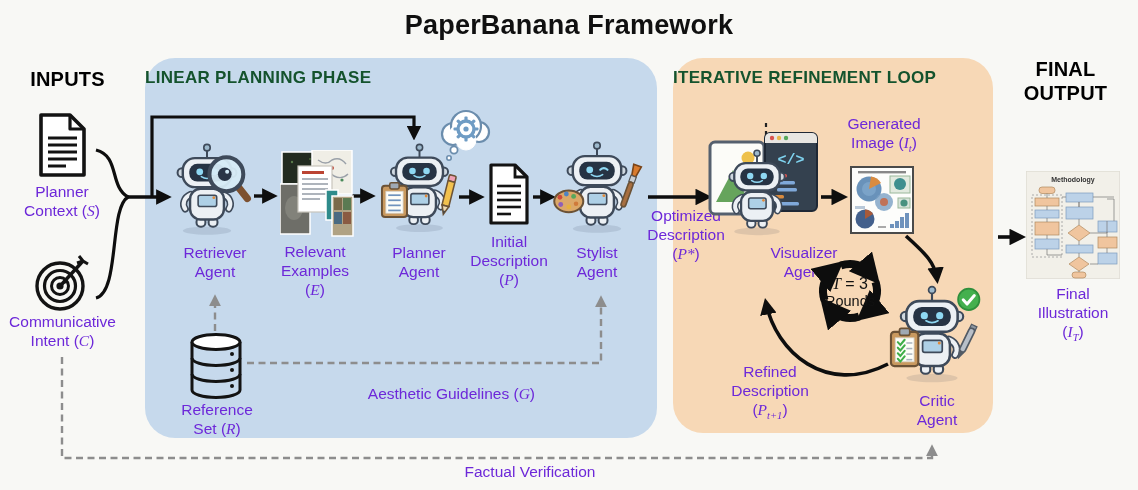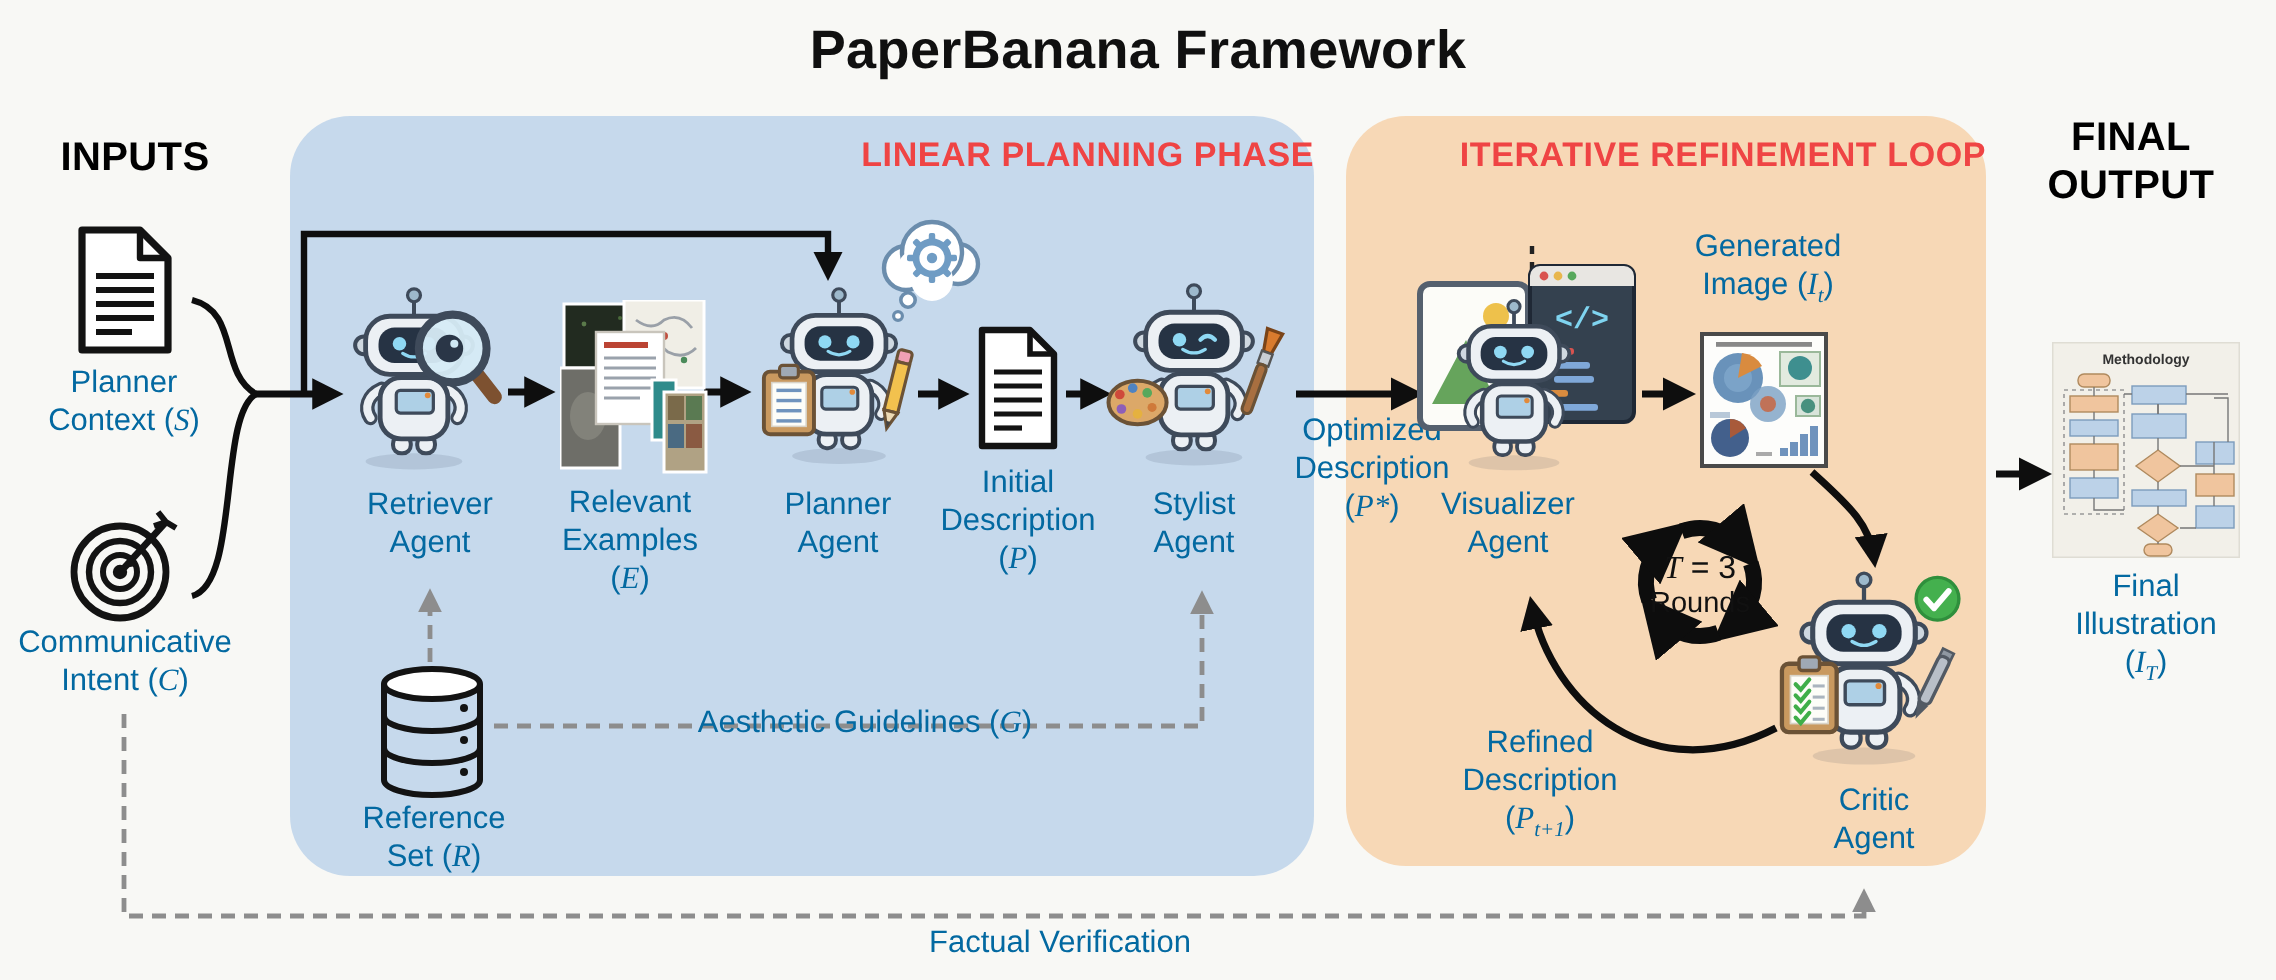--- a/index.html
+++ b/index.html
@@ -1,22 +1,22 @@
 <!DOCTYPE html>
 <html><head>
 <meta charset="utf-8">
 <style>
   html,body{margin:0;padding:0;}
   body{font-family:"Liberation Sans","DejaVu Sans",sans-serif;background:#e8e8e6;}
   #canvas{position:relative;width:1138px;height:490px;background:#f8f8f5;overflow:hidden;}
   .phase-box{position:absolute;border-radius:30px;z-index:1;}
-  .phase-h{position:absolute;z-index:10;font-weight:bold;font-size:17px;color:#ef4444;text-align:right;letter-spacing:.3px;}
+  .phase-h{position:absolute;z-index:10;font-weight:bold;font-size:17px;color:#14532d;text-align:left;letter-spacing:.3px;}
   #title{position:absolute;z-index:10;left:0;top:10px;width:1138px;text-align:center;font-size:27px;font-weight:bold;color:#101010;letter-spacing:.2px;}
   .col-h{position:absolute;z-index:10;font-weight:bold;font-size:20px;color:#000000;text-align:center;line-height:24px;letter-spacing:.2px;}
-  .lbl{position:absolute;z-index:10;text-align:center;font-size:15.5px;line-height:19px;color:#0369a1;}
+  .lbl{position:absolute;z-index:10;text-align:center;font-size:15.5px;line-height:19px;color:#6d28d9;}
   .lbl div{white-space:nowrap;}
   .mv{font-family:Liberation Serif, serif;font-style:italic;}
   .mv sub{font-size:68%;font-style:italic;}
   svg.icon{position:absolute;z-index:10;display:block;}
   #overlay{position:absolute;left:0;top:0;z-index:5;}
   .robot{position:absolute;z-index:11;}
   .robot svg{width:100%;height:100%;display:block;}
 </style>
 </head>
 <body>
@@ -292,21 +292,21 @@
     <path d="M4,58 A24,7.5 0 0 0 52,58" fill="none" stroke="#131313" stroke-width="3"></path>
     <circle cx="44" cy="22" r="2" fill="#131313"></circle>
       <circle cx="44" cy="38" r="2" fill="#131313"></circle>
       <circle cx="44" cy="54" r="2" fill="#131313"></circle>
   </svg>
   <div class="lbl" style="left:167px;top:400px;width:100px;">
     <div>Reference</div>
       <div>Set (<i class="mv">R</i>)</div>
   </div>
 
-  <div class="lbl" style="left:330px;top:352px;width:205px;">
+  <div class="lbl" style="left:330px;top:384px;width:205px;text-align:right;">
     <div>Aesthetic Guidelines (<i class="mv">G</i>)</div>
   </div>
 
   <div class="lbl" style="left:640px;top:206px;width:92px;">
     <div>Optimized</div>
       <div>Description</div>
       <div>(<i class="mv">P*</i>)</div>
   </div>
 
   <svg class="icon" style="left:708px;top:140px;" width="58" height="76" viewBox="0 0 58 76">
@@ -346,21 +346,21 @@
   <rect x="39" y="58" width="42" height="38" rx="13" fill="#ecf0f4" stroke="#3e4a5a" stroke-width="3"></rect>
   <rect x="30" y="20" width="60" height="36" rx="15" fill="#ecf0f4" stroke="#3e4a5a" stroke-width="3"></rect>
   <rect x="38" y="27" width="44" height="22" rx="10" fill="#263344"></rect>
   <circle cx="51" cy="37" r="4.2" fill="#8fd8f3"></circle>
         <circle cx="69" cy="37" r="4.2" fill="#8fd8f3"></circle>
   <path d="M53,43 Q60,47.5 67,43" stroke="#8fd8f3" stroke-width="2" fill="none" stroke-linecap="round"></path>
   <rect x="49" y="66" width="23" height="14" rx="2.5" fill="#aed0e6" stroke="#3e4a5a" stroke-width="2"></rect>
   <circle cx="68.5" cy="69" r="1.8" fill="#e28a3a"></circle>
   </svg>
     </div>
-  <div class="lbl" style="left:704px;top:243px;width:100px;">
+  <div class="lbl" style="left:754px;top:243px;width:100px;">
     <div>Visualizer</div>
       <div>Agent</div>
   </div>
 
   <div class="lbl" style="left:824px;top:114px;width:120px;">
     <div>Generated</div>
       <div>Image (<i class="mv">I<sub>t</sub></i>)</div>
   </div>
   <svg class="icon" style="left:850px;top:166px;" width="64" height="68" viewBox="0 0 64 68">
     <rect x="1" y="1" width="62" height="66" fill="#fdfdfb" stroke="#4a4a4a" stroke-width="2"></rect>

